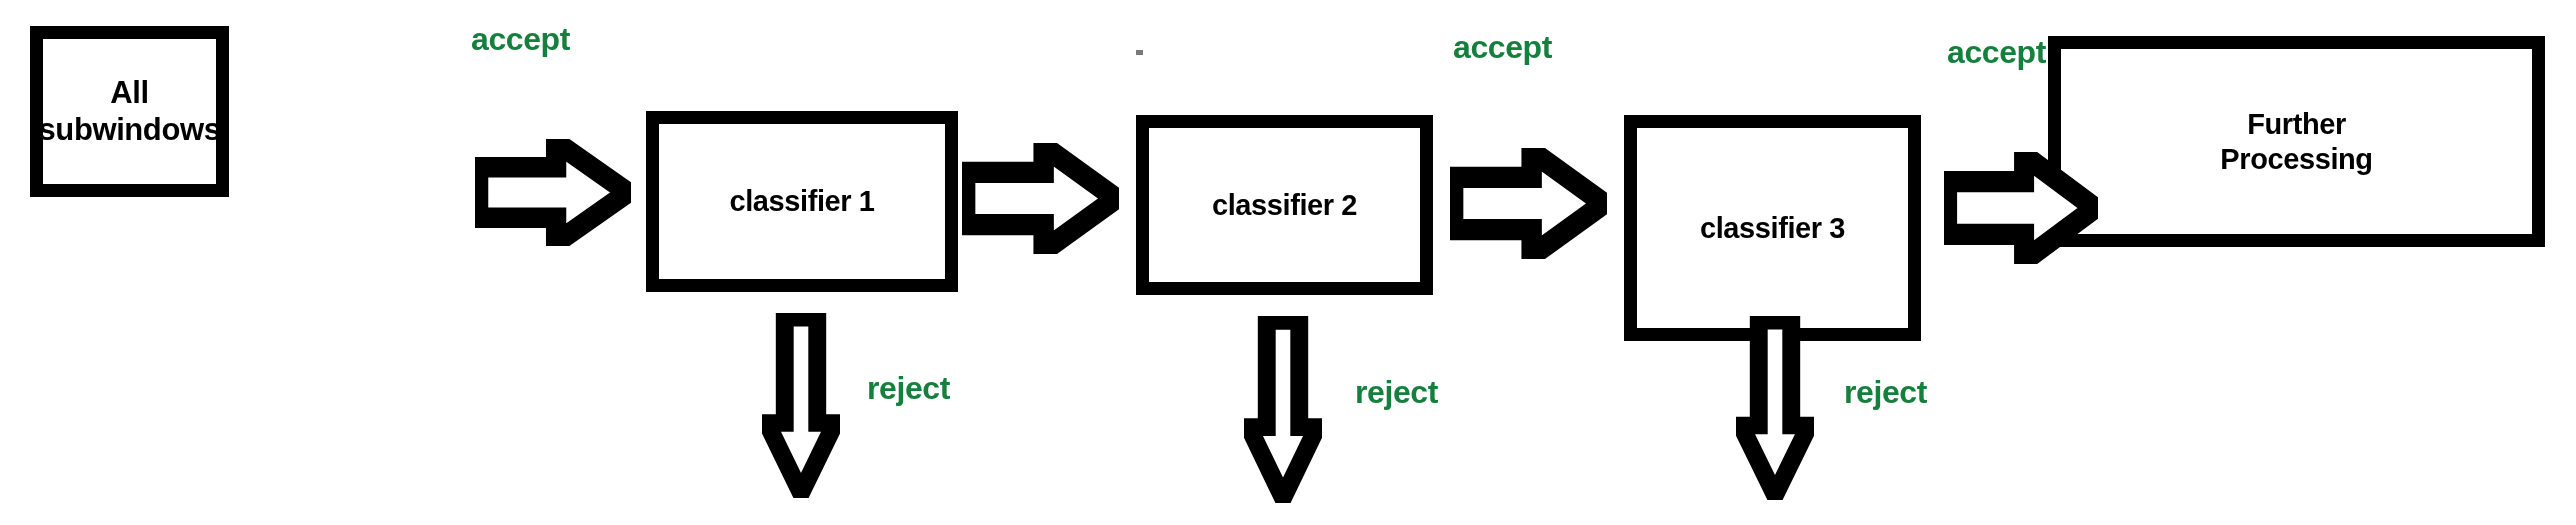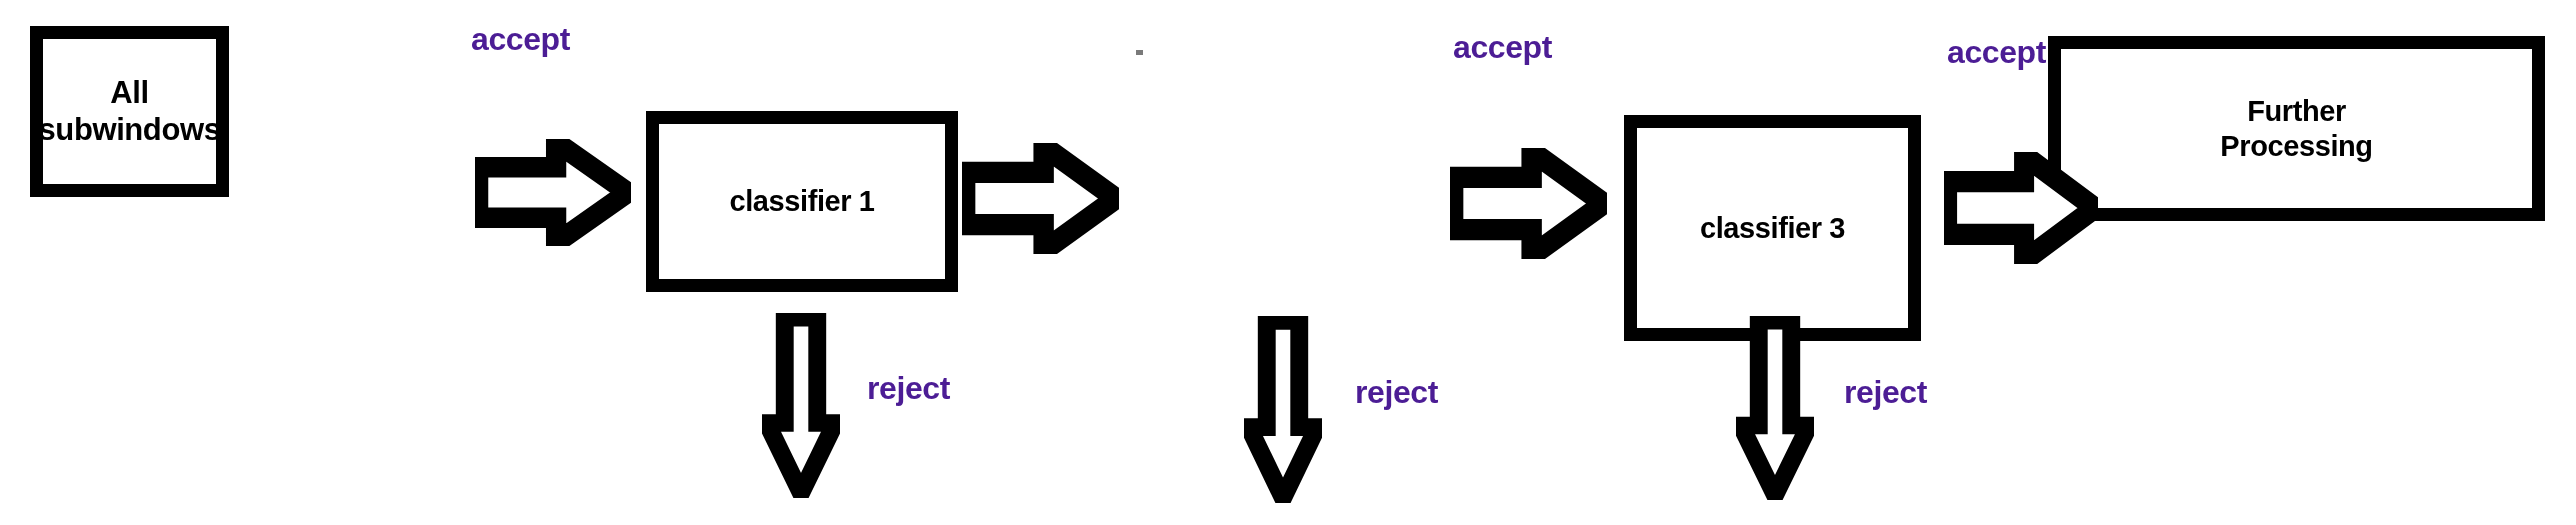--- a/index.html
+++ b/index.html
@@ -30,21 +30,21 @@
     font-weight: bold;
     color: #000000;
     line-height: 1.18;
     white-space: pre-line;
     letter-spacing: -0.4px;
   }
   .label {
     position: absolute;
     font-family: "Liberation Sans", sans-serif;
     font-weight: bold;
-    color: #4c1d95;
+    color: #15803d;
     white-space: nowrap;
     letter-spacing: -0.4px;
   }
   .arrow {
     position: absolute;
   }
   .arrow svg {
     display: block;
     width: 100%;
     height: 100%;
@@ -60,26 +60,29 @@
 <div id="canvas">
 
   <div class="box" style="left:30px; top:26px; width:199px; height:171px;">
     <span class="box-label" style="font-size:31px;">All subwindows</span>
   </div>
 
   <div class="box" style="left:646px; top:111px; width:312px; height:181px;">
     <span class="box-label" style="font-size:29px;">classifier 1</span>
   </div>
 
+  <div class="box" style="left:1136px; top:115px; width:297px; height:180px;">
+    <span class="box-label" style="font-size:29px;">classifier 2</span>
+  </div>
 
   <div class="box" style="left:1624px; top:115px; width:297px; height:226px;">
     <span class="box-label" style="font-size:29px;">classifier 3</span>
   </div>
 
-  <div class="box" style="left:2048px; top:36px; width:497px; height:185px;">
+  <div class="box" style="left:2048px; top:36px; width:497px; height:211px;">
     <span class="box-label" style="font-size:29px;">Further
 Processing</span>
   </div>
 
   <div class="arrow" style="left:475px; top:139px; width:156px; height:107px;">
     <svg viewBox="0 0 100 68" preserveAspectRatio="none">
       <path d="M 2 18 L 52 18 L 52 2 L 98 34 L 52 66 L 52 50 L 2 50 Z" fill="#ffffff" stroke="#000000" stroke-width="13" stroke-linejoin="miter"></path>
     </svg>
   </div>
 

